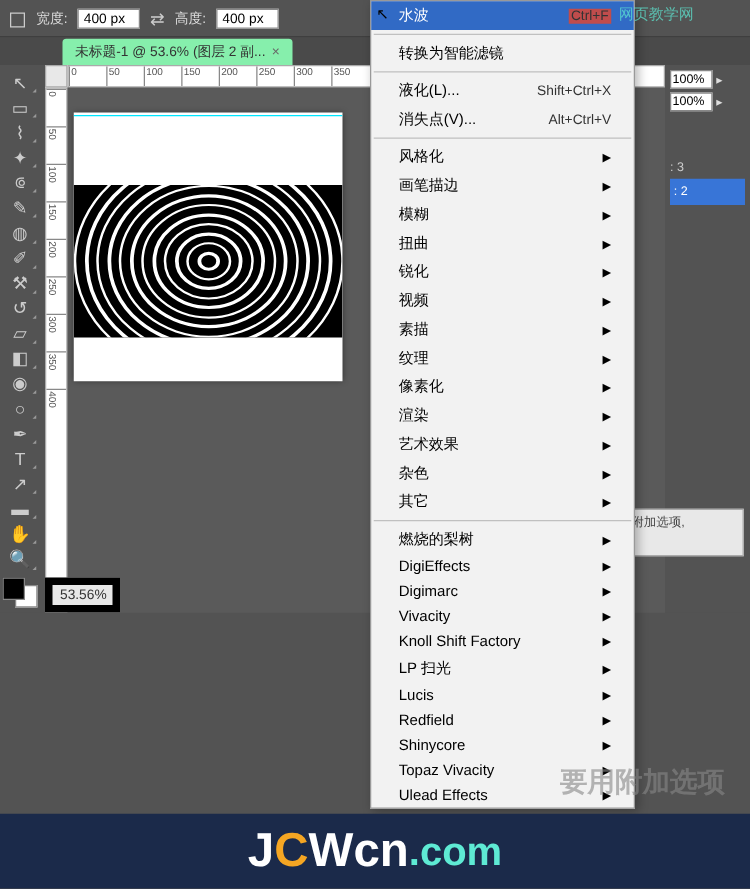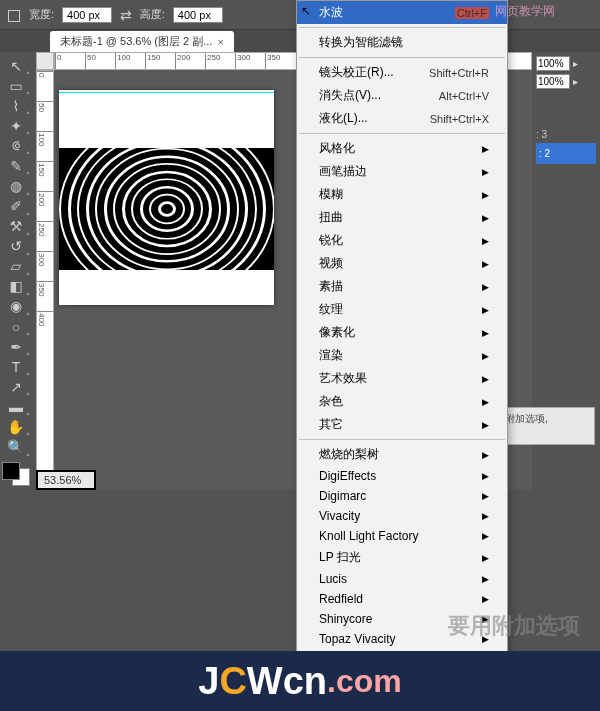--- a/index.html
+++ b/index.html
@@ -7,21 +7,21 @@
     
     .app { position: relative; width: 600px; height: 490px; background: #535353; }
     
     .toolbar-top { height: 30px; background: #535353; border-bottom: 1px solid #3a3a3a; display: flex; align-items: center; padding: 0 5px; gap: 8px; color: #ddd; font-size: 11px; }
     .crop-icon { width: 16px; height: 16px; display: inline-block; position: relative; }
     .crop-icon::before { content: ''; position: absolute; top: 3px; left: 3px; width: 10px; height: 10px; border: 1px solid #ccc; }
     .input-field { background: #fff; border: 1px solid #888; padding: 1px 4px; font-size: 11px; width: 50px; }
     .arrows-icon { color: #ccc; font-size: 14px; }
     
     .tabs-bar { height: 22px; background: #4a4a4a; display: flex; align-items: flex-end; padding-left: 50px; }
-    .doc-tab { background: #ffffff; padding: 3px 10px; font-size: 11px; color: #333; border-radius: 3px 3px 0 0; display: flex; align-items: center; gap: 5px; }
+    .doc-tab { background: #86efac; padding: 3px 10px; font-size: 11px; color: #333; border-radius: 3px 3px 0 0; display: flex; align-items: center; gap: 5px; }
     .tab-x { color: #666; cursor: pointer; }
     
     .workspace { display: flex; height: calc(100% - 52px); }
     
     .tools-panel { width: 36px; background: #535353; padding: 4px 2px; display: flex; flex-direction: column; gap: 1px; }
     .tool-cell { width: 28px; height: 22px; display: flex; align-items: center; justify-content: center; color: #ccc; font-size: 14px; position: relative; cursor: pointer; }
     .tool-tri { position: absolute; bottom: 1px; right: 1px; width: 0; height: 0; border-left: 3px solid transparent; border-bottom: 3px solid #999; }
     .color-swatches { margin-top: 4px; position: relative; width: 28px; height: 28px; }
     .swatch-fg { position: absolute; width: 18px; height: 18px; background: #000; border: 1px solid #888; top: 0; left: 0; }
     .swatch-bg { position: absolute; width: 18px; height: 18px; background: #fff; border: 1px solid #888; bottom: 0; right: 0; }
@@ -49,29 +49,29 @@
     
     .menu-panel { position: absolute; top: 0; left: 296px; width: 212px; background: #f2f2f2; border: 1px solid #999; box-shadow: 2px 2px 8px rgba(0,0,0,0.3); font-size: 12px; color: #000; z-index: 100; }
     .menu-item { padding: 3px 18px 3px 22px; display: flex; justify-content: space-between; align-items: center; cursor: pointer; position: relative; }
     .menu-item.highlighted { background: #316ac5; color: #fff; }
     .menu-item.highlighted .menu-shortcut { background: #c04c4c; padding: 0 2px; }
     .menu-shortcut { font-size: 11px; color: #333; }
     .menu-separator { height: 1px; background: #c0c0c0; margin: 3px 2px; }
     .submenu-arrow { font-size: 9px; }
     .cursor-arrow { position: absolute; left: 4px; top: 3px; font-size: 12px; color: #000; }
     
-    .zoom-display { position: absolute; bottom: 0; left: 36px; background: #e8e8e8; border: 2px solid #000000; padding: 2px 6px; font-size: 11px; color: #333; width: 60px; }
-    
-    .watermark-top { position: absolute; top: 3px; right: 45px; color: #f9a8d4; font-size: 12px; opacity: 0.7; z-index: 200; }
+    .zoom-display { position: absolute; bottom: 0; left: 36px; background: #e8e8e8; border: 6px solid #000000; padding: 2px 6px; font-size: 11px; color: #333; width: 60px; }
+    
+    .watermark-top { position: absolute; top: 3px; right: 45px; color: #5eead4; font-size: 12px; opacity: 0.7; z-index: 200; }
     .watermark-mid { position: absolute; bottom: 70px; right: 20px; color: #888; font-size: 22px; font-weight: bold; opacity: 0.6; z-index: 200; }
     .watermark-logo { position: absolute; bottom: 0; left: 0; right: 0; height: 60px; background: #1b2a4a; display: flex; align-items: center; justify-content: center; color: #fff; font-size: 38px; font-weight: bold; z-index: 200; font-family: Arial, sans-serif; }
     .watermark-logo .j { color: #fff; }
     .watermark-logo .c { color: #f5a623; }
     .watermark-logo .rest { color: #fff; }
-    .watermark-logo .com { color: #fca5a5; font-size: 32px; }
+    .watermark-logo .com { color: #5eead4; font-size: 32px; }
     
     .hint-box { position: absolute; bottom: 45px; right: 5px; background: #e8e8e8; border: 1px solid #aaa; padding: 4px; font-size: 10px; color: #444; width: 235px; line-height: 1.4; }
   </style>
 </head>
 <body>
 
 <div class="app">
 
   <div class="toolbar-top">
     <span class="crop-icon"></span>
@@ -189,31 +189,27 @@
       <span>水波</span>
       <span class="menu-shortcut">Ctrl+F</span>
     </div>
     <div class="menu-separator"></div>
     <div class="menu-item">
       <span>转换为智能滤镜</span>
     </div>
     <div class="menu-separator"></div>
     <div id="menu-group-a">
         <div class="menu-item">
-          <span>镜头校正(R)...</span>
-          <span class="menu-shortcut">Shift+Ctrl+R</span>
+          <span>液化(L)...</span>
+          <span class="menu-shortcut">Shift+Ctrl+X</span>
         </div>
         <div class="menu-item">
           <span>消失点(V)...</span>
           <span class="menu-shortcut">Alt+Ctrl+V</span>
         </div>
-        <div class="menu-item">
-          <span>液化(L)...</span>
-          <span class="menu-shortcut">Shift+Ctrl+X</span>
-        </div>
       </div>
     <div class="menu-separator"></div>
     <div id="menu-group-b">
         <div class="menu-item">
           <span>风格化</span>
           <span class="submenu-arrow">▶</span>
         </div>
         <div class="menu-item">
           <span>画笔描边</span>
           <span class="submenu-arrow">▶</span>
@@ -275,21 +271,21 @@
         </div>
         <div class="menu-item">
           <span>Digimarc</span>
           <span class="submenu-arrow">▶</span>
         </div>
         <div class="menu-item">
           <span>Vivacity</span>
           <span class="submenu-arrow">▶</span>
         </div>
         <div class="menu-item">
-          <span>Knoll Light Factory</span>
+          <span>Knoll Shift Factory</span>
           <span class="submenu-arrow">▶</span>
         </div>
         <div class="menu-item">
           <span>LP 扫光</span>
           <span class="submenu-arrow">▶</span>
         </div>
         <div class="menu-item">
           <span>Lucis</span>
           <span class="submenu-arrow">▶</span>
         </div>

